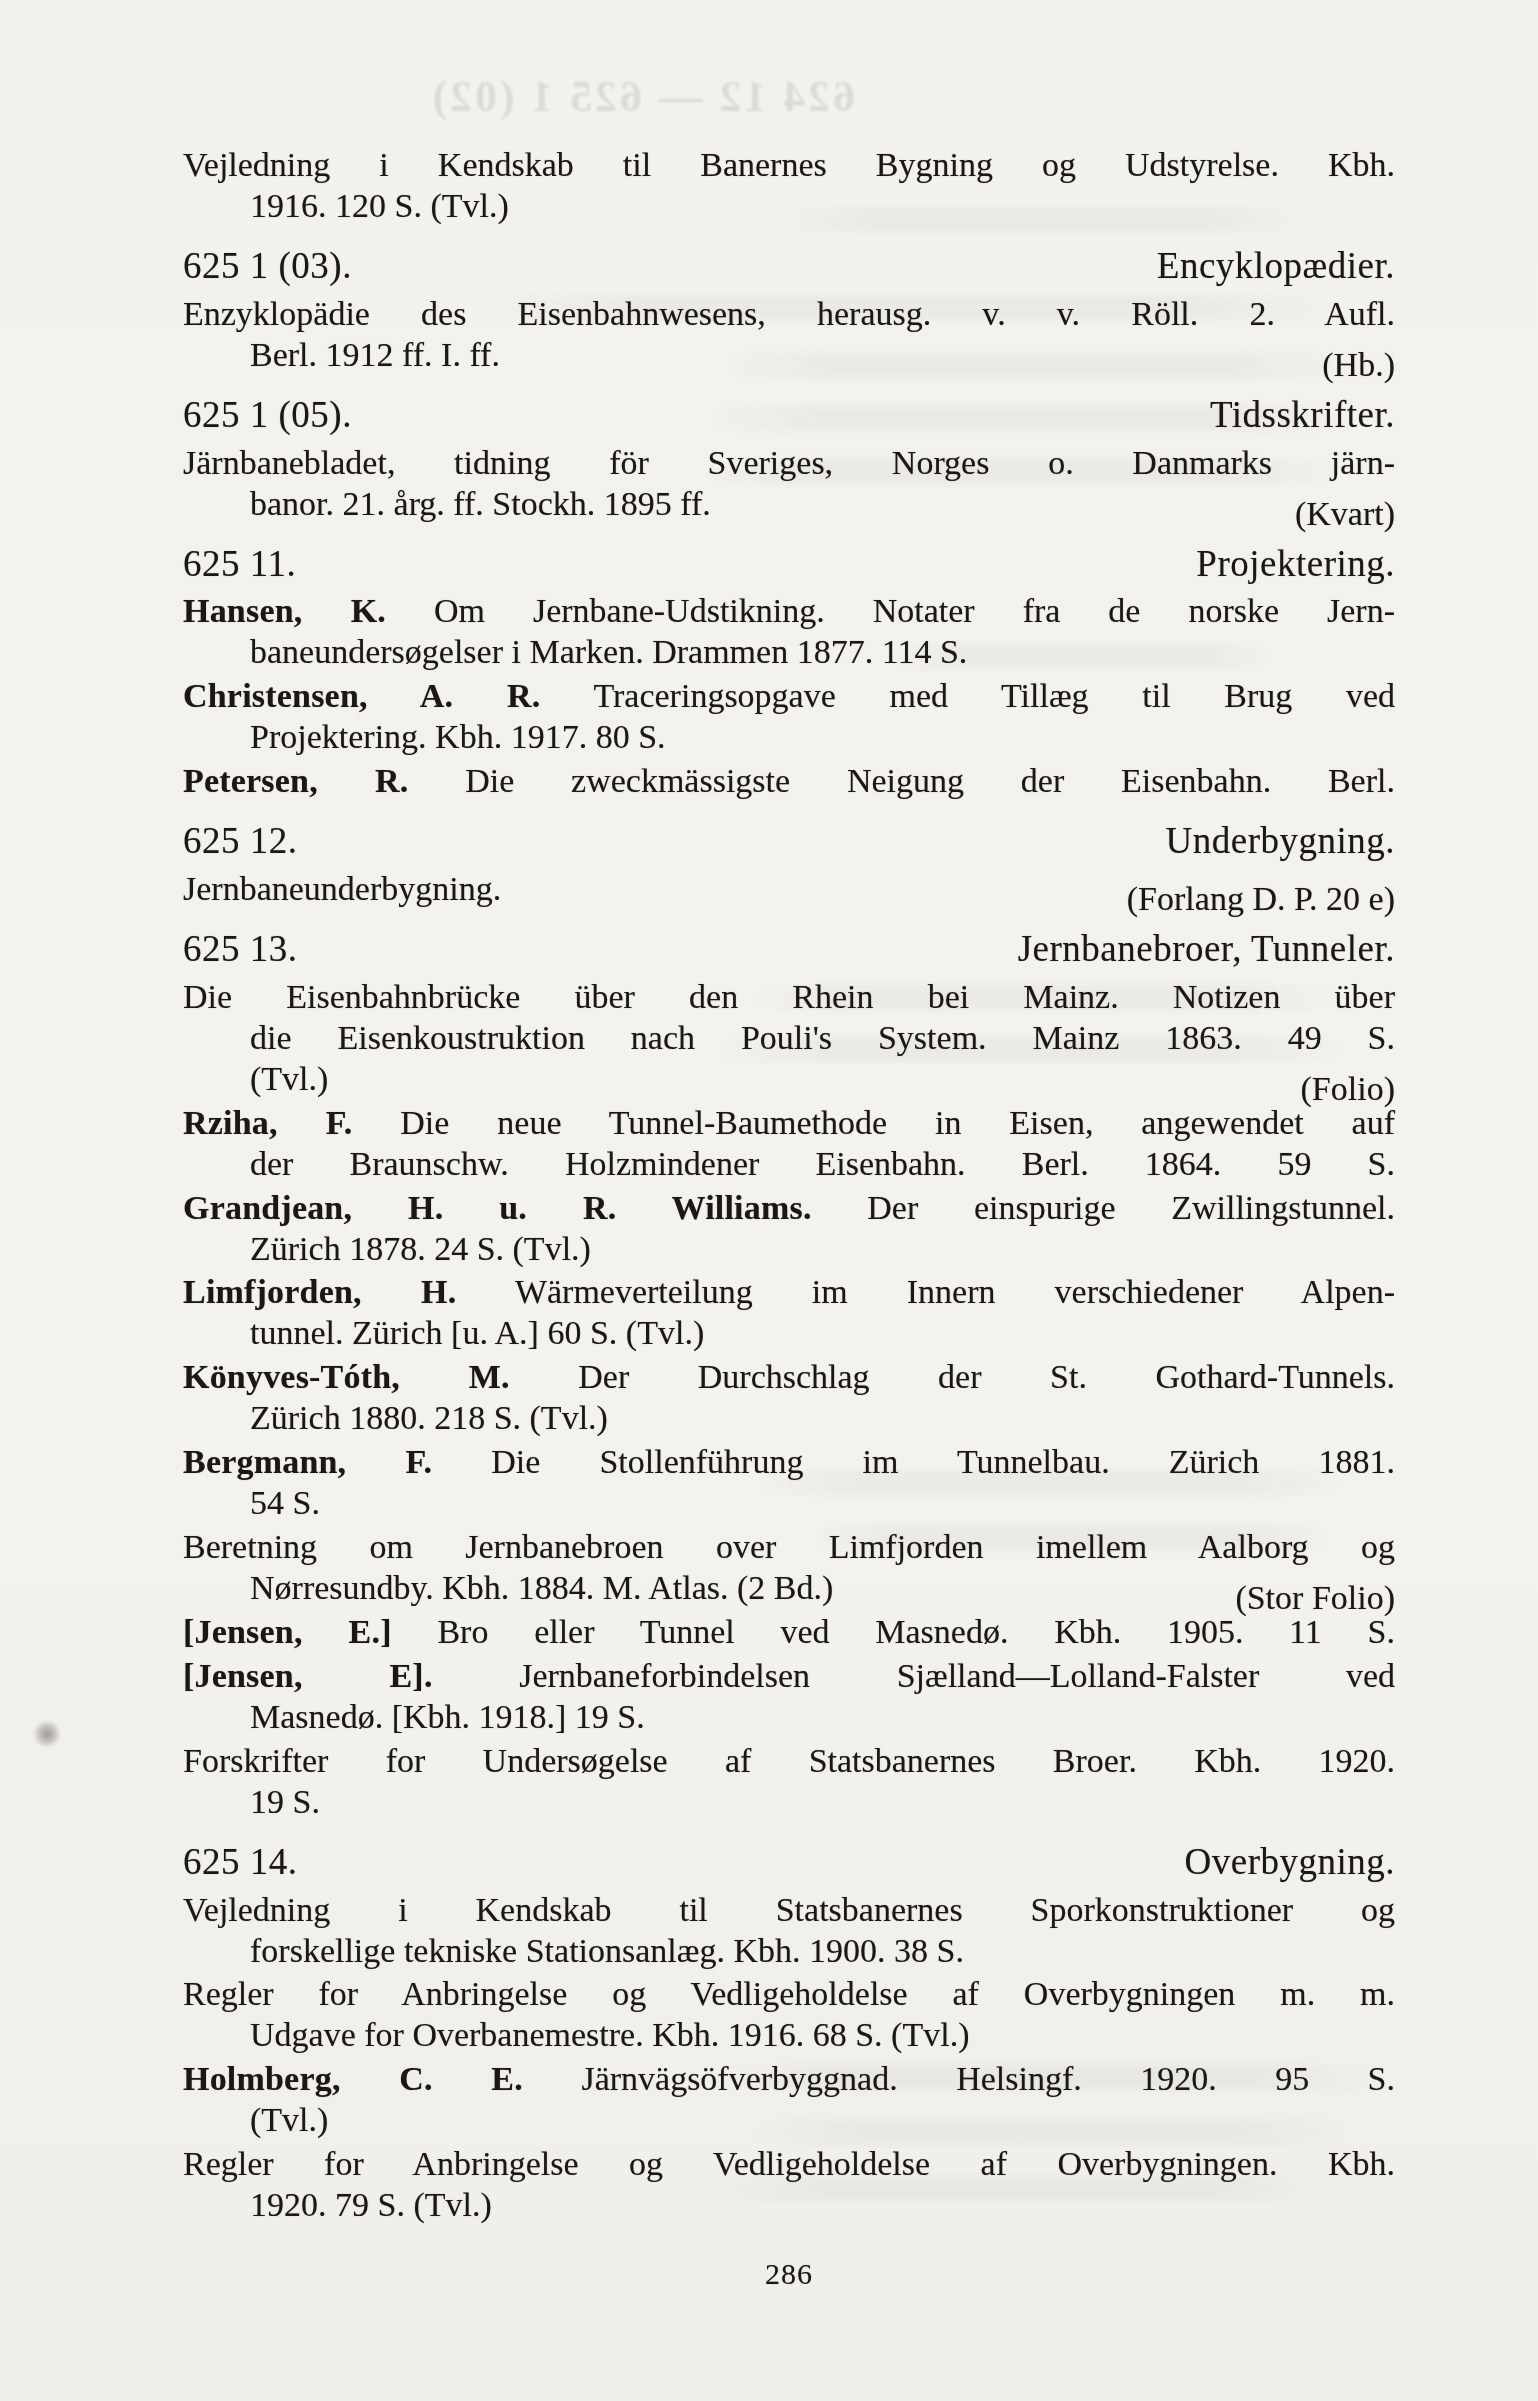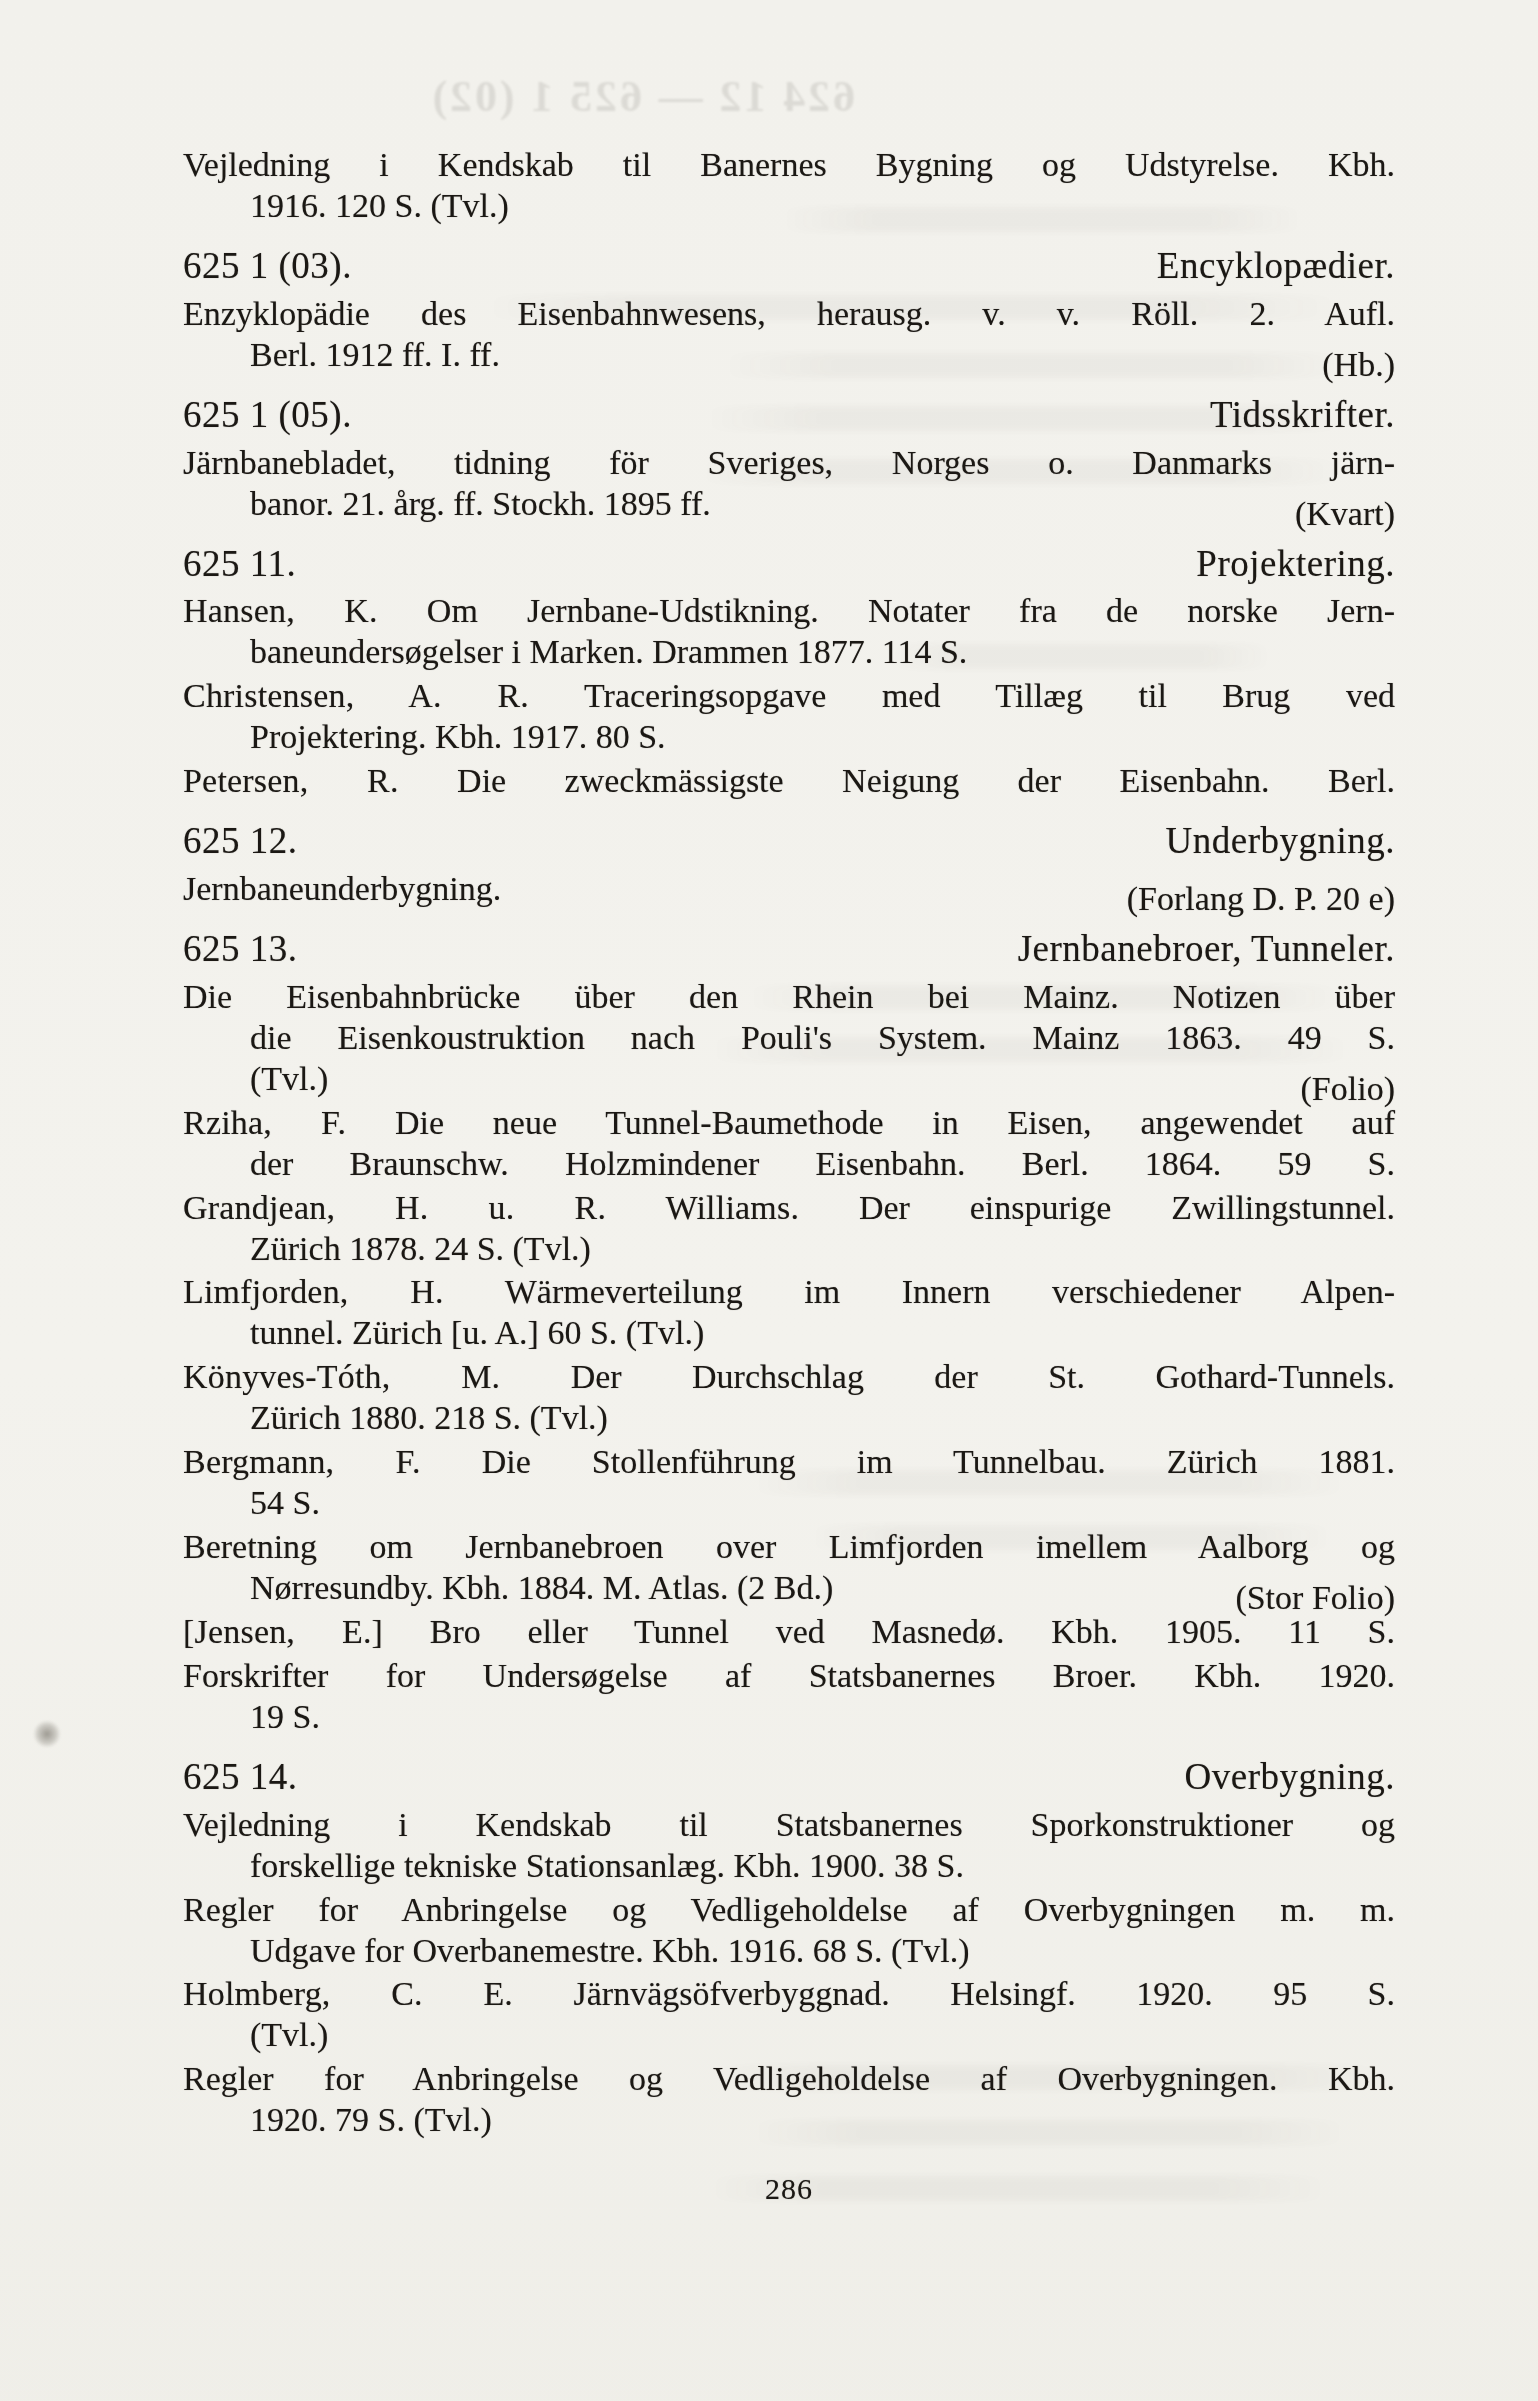--- a/index.html
+++ b/index.html
@@ -56,21 +56,21 @@
     top: 144px;
     width: 1212px;
     font-size: 34px;
     line-height: 41px;
     text-shadow: 0 0 1px rgba(27,24,20,0.38);
   }
   .entry { margin: 0 0 2.9px 0; }
   .line { position: relative; white-space: normal; }
   .line.indent { padding-left: 67px; }
   .line.justify { text-align: justify; text-align-last: justify; }
-  .author { font-weight: 400; letter-spacing: 0.2px; margin-top: 36px; }
+  .author { font-weight: 700; letter-spacing: 0.2px; margin-top: 36px; }
   .right {
     position: absolute;
     right: 0;
     top: 10px;
     text-align: left;
   }
   .heading {
     display: flex;
     justify-content: space-between;
     align-items: baseline;
@@ -184,20 +184,24 @@
           <div class="line indent"><span>54 S.</span></div>
         </div>
         <div class="entry">
           <div class="line justify"><span>Beretning om Jernbanebroen over Limfjorden imellem Aalborg og</span></div>
           <div class="line indent"><span>Nørresundby.  Kbh. 1884.  M. Atlas.  (2 Bd.)</span><span class="right">(Stor Folio)</span></div>
         </div>
         <div class="entry">
           <div class="line justify"><span class="author">[Jensen, E.]</span><span>  Bro eller Tunnel ved Masnedø.  Kbh. 1905.  11 S.</span></div>
         </div>
         <div class="entry">
+          <div class="line justify"><span class="author">[Jensen, E].</span><span>  Jernbaneforbindelsen Sjælland—Lolland-Falster ved</span></div>
+          <div class="line indent"><span>Masnedø.  [Kbh. 1918.]  19 S.</span></div>
+        </div>
+        <div class="entry">
           <div class="line justify"><span>Forskrifter for Undersøgelse af Statsbanernes Broer.  Kbh. 1920.</span></div>
           <div class="line indent"><span>19 S.</span></div>
         </div>
         <div class="heading">
           <span>625 14.</span>
           <span>Overbygning.</span>
         </div>
         <div class="entry">
           <div class="line justify"><span>Vejledning i Kendskab til Statsbanernes Sporkonstruktioner og</span></div>
           <div class="line indent"><span>forskellige tekniske Stationsanlæg.  Kbh. 1900.  38 S.</span></div>

